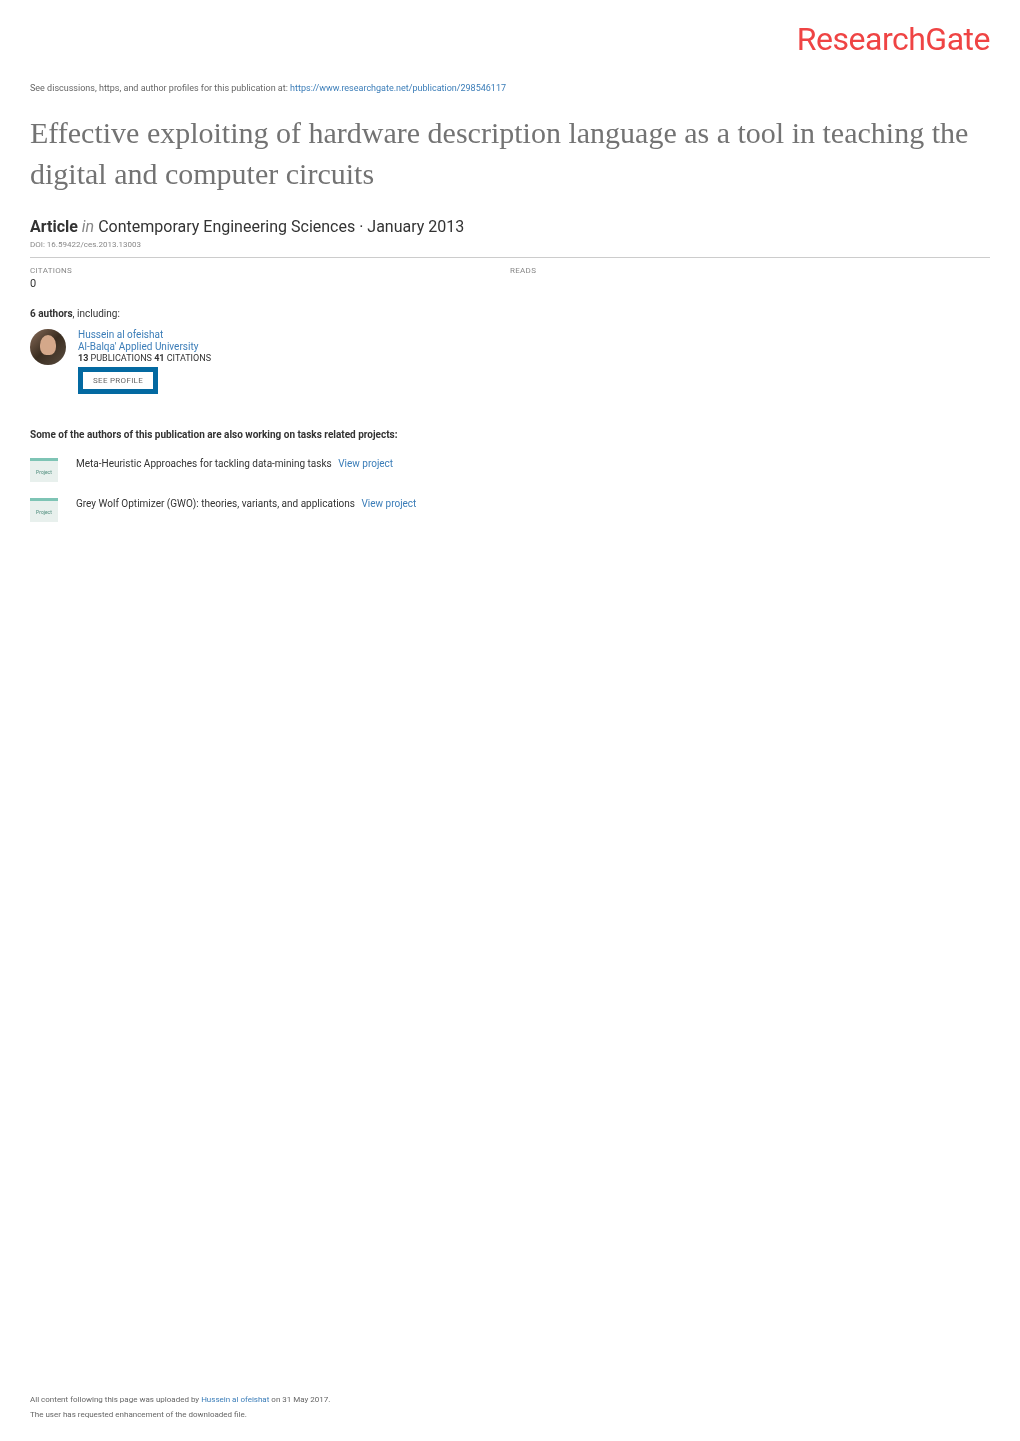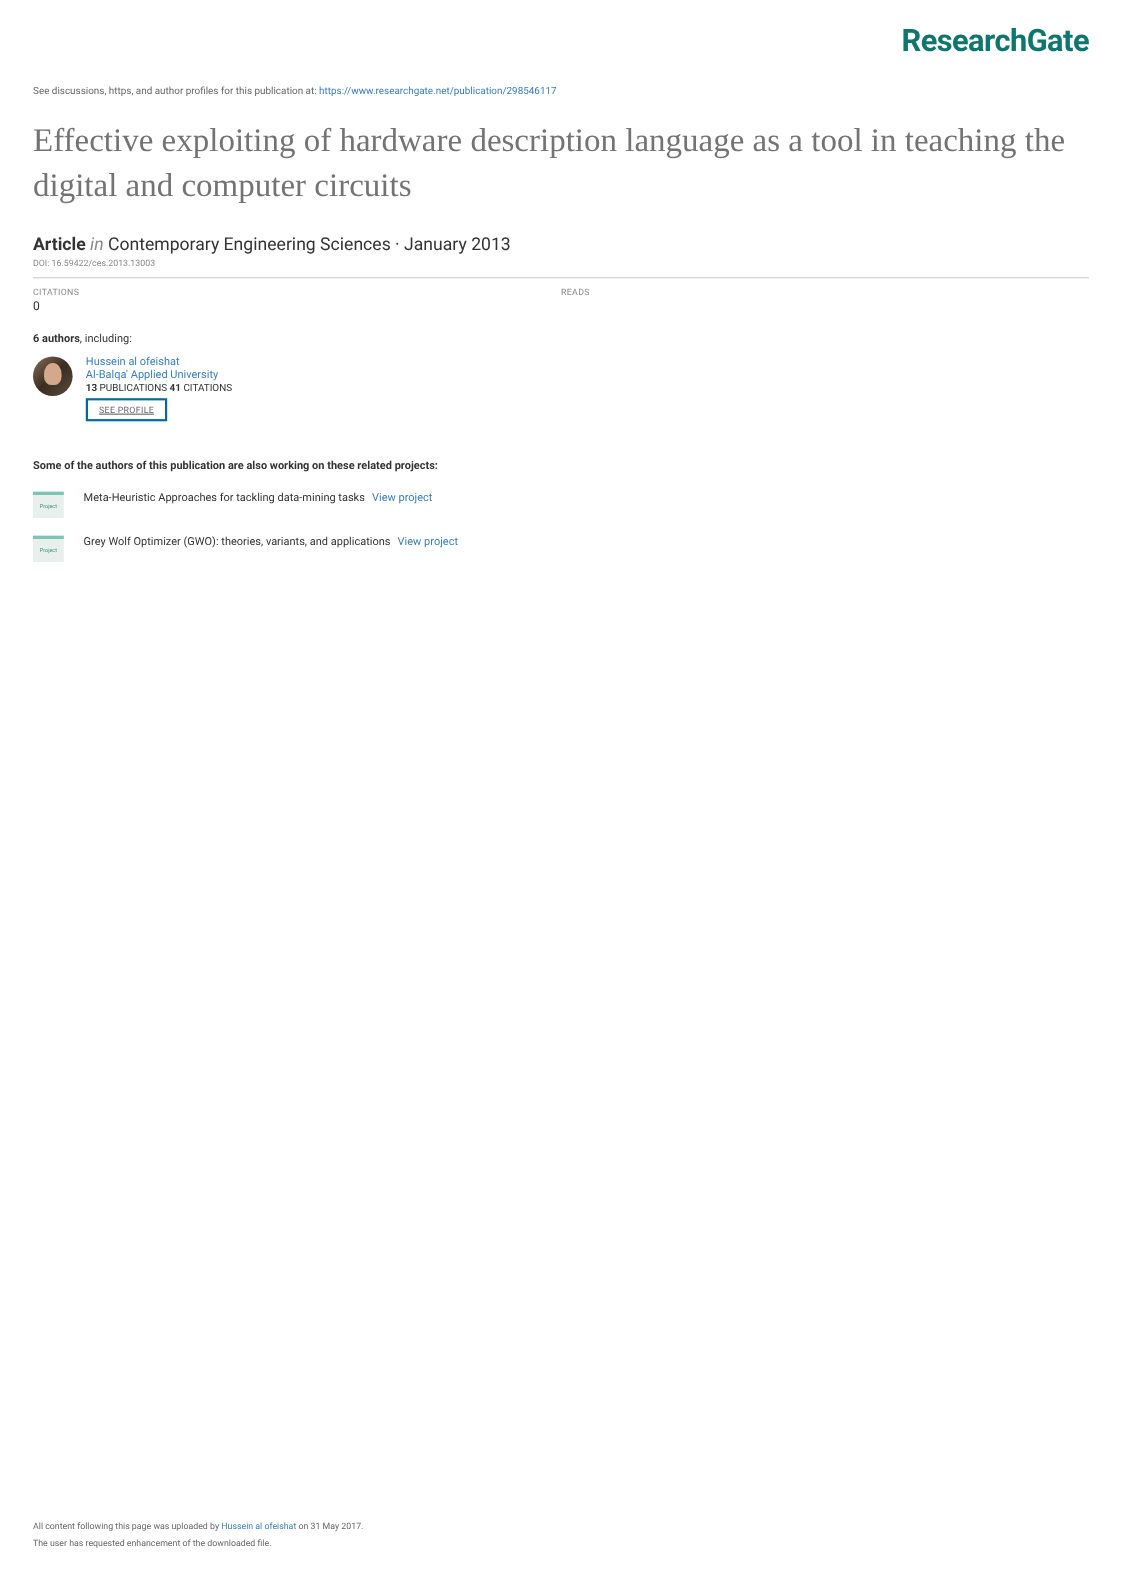--- a/index.html
+++ b/index.html
@@ -14,23 +14,23 @@
       width: 1020px;
       min-height: 1441px;
       position: relative;
     }
     .header {
       display: flex;
       justify-content: flex-end;
       padding: 20px 30px 10px;
     }
     .logo {
-      font-size: 28px;
-      font-weight: 700;
-      color: #0f766e;
+      font-size: 32px;
+      font-weight: 400;
+      color: #ef4444;
       letter-spacing: -0.5px;
     }
     .discussion-line {
       font-size: 9px;
       color: #666;
       padding: 15px 30px 5px;
     }
     .discussion-line a {
       color: #3b7db8;
       text-decoration: none;
@@ -127,27 +127,26 @@
     .author-pubcite {
       font-size: 9px;
       color: #333;
       margin-bottom: 4px;
     }
     .author-pubcite strong {
       font-weight: 700;
     }
     .see-profile {
       display: inline-block;
-      border: 2px solid #0369a1;
+      border: 5px solid #0369a1;
       font-size: 8px;
       color: #666;
       padding: 4px 10px;
       letter-spacing: 0.3px;
       width: fit-content;
-      text-decoration: underline;
     }
     .related-heading {
       font-size: 10px;
       font-weight: 700;
       padding: 25px 30px 10px;
     }
     .project-row {
       display: flex;
       padding: 8px 30px;
       font-size: 10px;
@@ -170,21 +169,21 @@
     }
     .project-title {
       color: #333;
     }
     .view-project {
       color: #3b7db8;
       margin-left: 4px;
     }
     .footer {
       position: absolute;
-      bottom: 28px;
+      bottom: 16px;
       left: 30px;
       font-size: 8px;
       color: #666;
     }
     .footer-line {
       margin-bottom: 6px;
     }
     .footer a {
       color: #3b7db8;
       text-decoration: none;
@@ -230,21 +229,21 @@
   <div class="author-info">
     <a class="author-name">Hussein al ofeishat</a>
     <a class="author-affiliation">Al-Balqa' Applied University</a>
     <div class="author-pubcite">
       <strong>13</strong><span> PUBLICATIONS   </span><strong>41</strong><span> CITATIONS</span>
     </div>
     <div class="see-profile">SEE PROFILE</div>
   </div>
 </div>
 
-<div class="related-heading">Some of the authors of this publication are also working on these related projects:</div>
+<div class="related-heading">Some of the authors of this publication are also working on tasks related projects:</div>
 
 <div class="project-row">
   <div class="project-icon">
     <span class="project-icon-label">Project</span>
   </div>
   <div>
     <span class="project-title">Meta-Heuristic Approaches for tackling data-mining tasks</span>
     <a class="view-project">View project</a>
   </div>
 </div>

